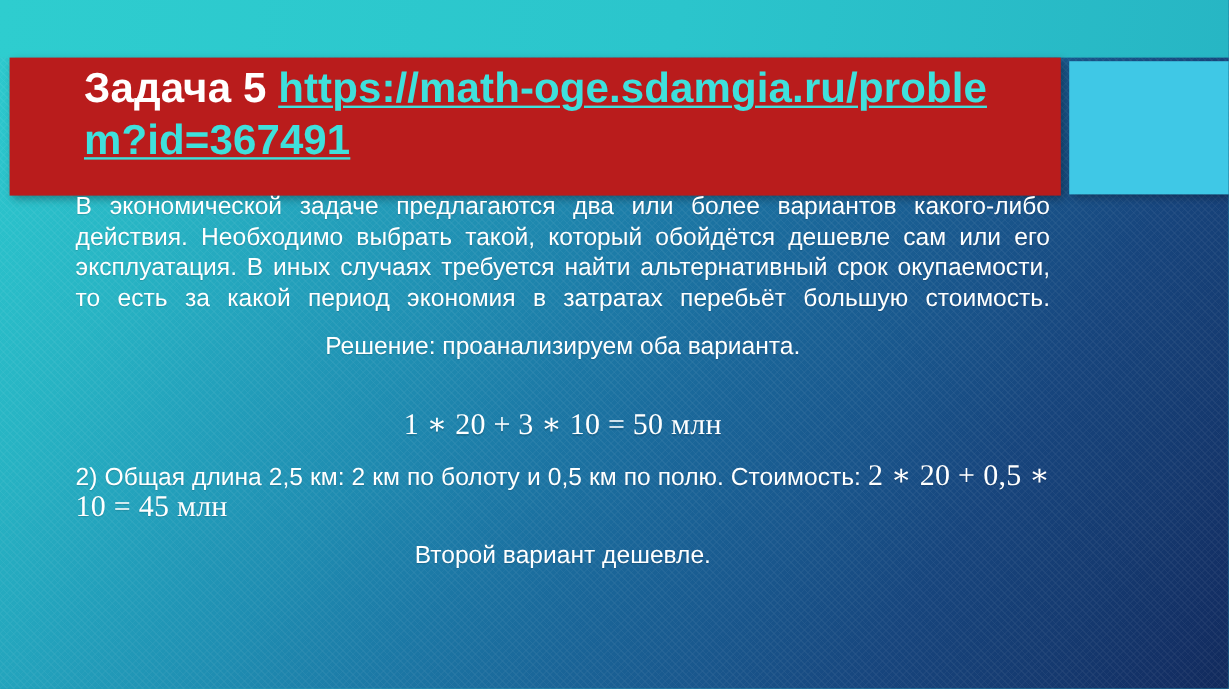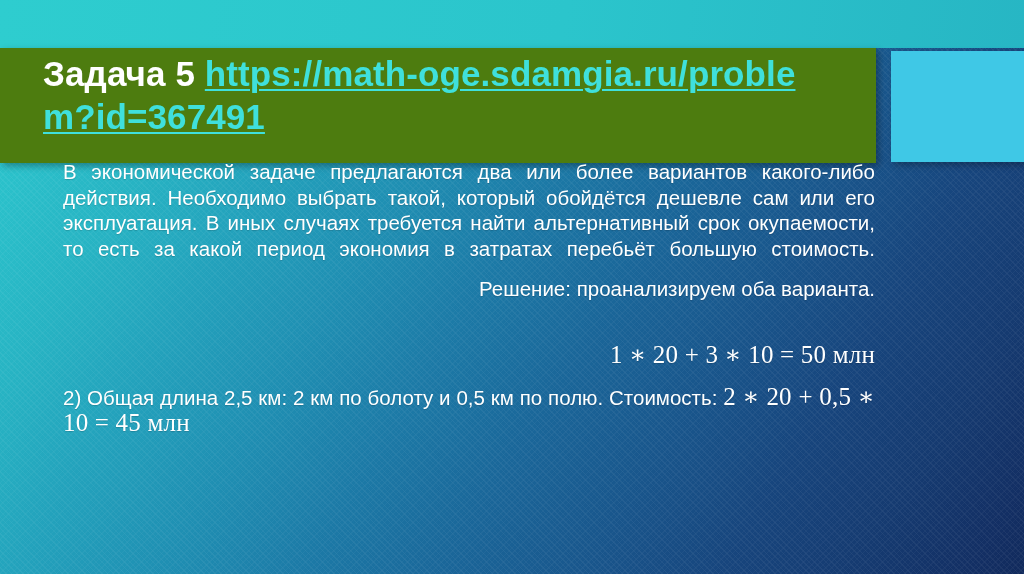--- a/index.html
+++ b/index.html
@@ -66,28 +66,28 @@
     left: 0;
     top: 0;
     width: 1024px;
     height: 48px;
     background: linear-gradient(100deg, #2ECDCF 0%, #2BC5CC 55%, #27B6C4 100%);
   }
 
   
   .title-band {
     position: absolute;
-    left: 0;
+    left: 8px;
     top: 48px;
     width: 876px;
     height: 115px;
-    background: #4d7c0f;
+    background: #b91c1c;
     box-shadow: 3px 3px 7px rgba(0,0,0,0.32);
     box-sizing: border-box;
-    padding: 4px 30px 0 43px;
+    padding: 4px 30px 0 62px;
     display: flex;
     align-items: flex-start;
   }
 
   .title-text {
     font-size: 35px;
     line-height: 43px;
     font-weight: 700;
     color: #FFFFFF;
     letter-spacing: 0.1px;
@@ -134,21 +134,21 @@
     margin: 0 0 11px 0;
     text-shadow: 0 1px 1px rgba(0,0,0,0.16);
   }
 
   .para-justify {
     text-align: justify;
     text-align-last: justify;
   }
 
   .para-left {
-    text-align: right;
+    text-align: center;
   }
 
   .para-sec2 {
     text-align: justify;
     margin-top: 15px;
   }
 
   
   .math {
     font-family: "Liberation Serif", "DejaVu Serif", serif;
@@ -188,17 +188,18 @@
 
     <p class="para para-left para-tight">
       <br>
       <span class="math">1 ∗ 20 + 3 ∗ 10 = 50 млн</span>
     </p>
 
     <p class="para para-sec2 para-tight">
       <span>2) Общая длина 2,5 км: 2 км по болоту и 0,5 км по полю. Стоимость: </span><span class="math">2 ∗ 20 + 0,5 ∗ 10 = 45 млн</span>
     </p>
 
+    <p class="para para-left para-gap-lg">Второй вариант дешевле.</p>
 
 
   </div>
 
 </div>
 
 </body></html>

